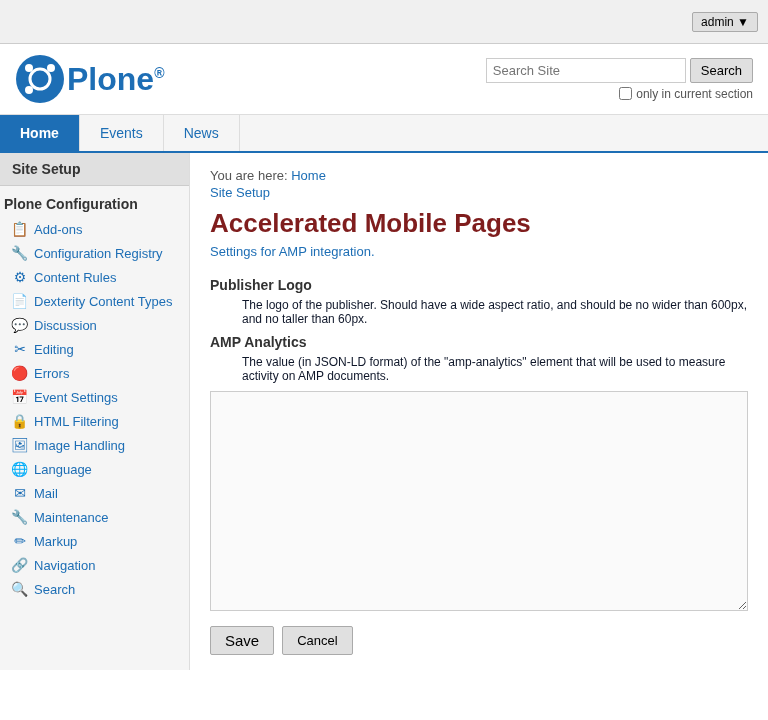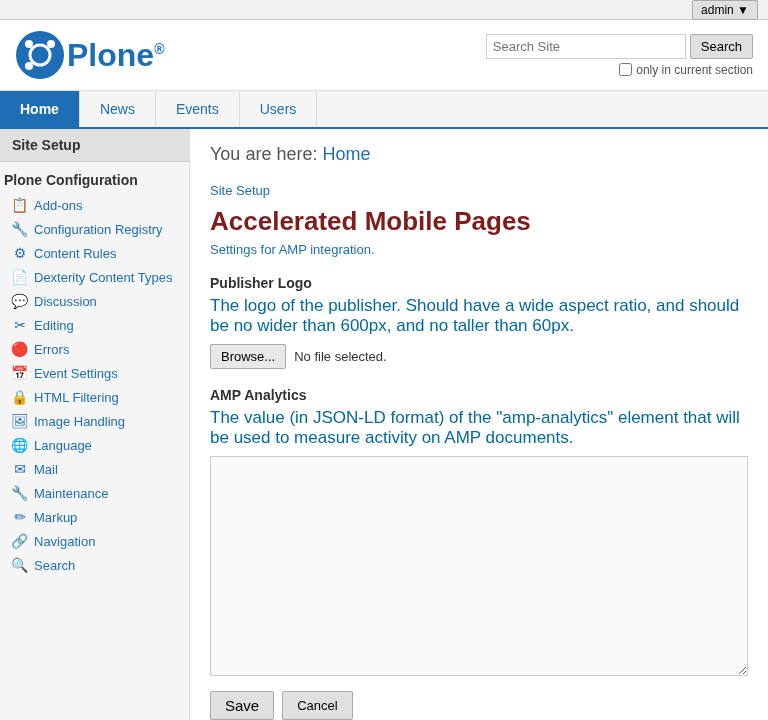--- a/index.html
+++ b/index.html
@@ -6,21 +6,21 @@
     body { font-family: Arial, sans-serif; font-size: 13px; color: #333; background: #fff; width: 768px; }
 
     
     #top-bar {
       background: #f0f0f0;
       border-bottom: 1px solid #ccc;
       display: flex;
       justify-content: flex-end;
       align-items: center;
       padding: 4px 10px;
-      height: 20px;
+      height: 44px;
     }
     #admin-menu {
       background: #e0e0e0;
       border: 1px solid #aaa;
       padding: 2px 8px;
       font-size: 12px;
       cursor: pointer;
       border-radius: 2px;
     }
 
@@ -152,23 +152,23 @@
       font-size: 14px;
       flex-shrink: 0;
     }
 
     
     #main-content {
       flex: 1;
       padding: 15px 20px;
     }
     #breadcrumb {
-      font-size: 18px;
+      font-size: 13px;
       color: #555;
-      margin-bottom: 18px;
+      margin-bottom: 2px;
     }
     #breadcrumb a {
       color: #1d6eb5;
       text-decoration: none;
     }
     #site-setup-link {
       color: #1d6eb5;
       font-size: 13px;
       text-decoration: none;
       display: block;
@@ -190,23 +190,24 @@
       text-decoration: none;
     }
 
     .section-title {
       font-size: 14px;
       font-weight: bold;
       color: #333;
       margin-bottom: 5px;
     }
     .section-desc {
-      font-size: 17px;
-      color: #0369a1;
+      font-size: 12px;
+      color: #0f172a;
       margin-bottom: 8px;
+      margin-left: 32px;
     }
     .file-row {
       display: flex;
       align-items: center;
       gap: 8px;
       margin-bottom: 18px;
     }
     #browse-button {
       background: #e8e8e8;
       border: 1px solid #aaa;
@@ -277,23 +278,22 @@
     </div>
     <div id="only-current-section">
       <input type="checkbox" style="">
       <span>only in current section</span>
     </div>
   </div>
 </div>
 
 <nav id="main-nav">
   <a class="nav-item active">Home</a>
+  <a class="nav-item">Events</a>
   <a class="nav-item">News</a>
-  <a class="nav-item">Events</a>
-  <a class="nav-item">Users</a>
 </nav>
 
 <div id="content-area">
 
   <div id="sidebar">
     <div id="site-setup-title">Site Setup</div>
     <div id="plone-config-title">Plone Configuration</div>
     <a class="sidebar-item">
       <span class="sidebar-icon">📋</span>
       <span>Add-ons</span>
@@ -366,24 +366,20 @@
       <a>Home</a>
     </div>
     <a id="site-setup-link">Site Setup</a>
     <h1 id="page-title">Accelerated Mobile Pages</h1>
     <div id="page-subtitle">
       <a>Settings for AMP integration.</a>
     </div>
 
     <div class="section-title">Publisher Logo</div>
     <div class="section-desc">The logo of the publisher. Should have a wide aspect ratio, and should be no wider than 600px, and no taller than 60px.</div>
-    <div class="file-row">
-      <button id="browse-button">Browse...</button>
-      <span id="no-file-text">No file selected.</span>
-    </div>
 
     <div class="section-title">AMP Analytics</div>
     <div class="section-desc">The value (in JSON-LD format) of the "amp-analytics" element that will be used to measure activity on AMP documents.</div>
     <textarea id="amp-analytics-textarea" style=""></textarea>
 
     <div class="form-buttons">
       <button id="save-button">Save</button>
       <button id="cancel-button">Cancel</button>
     </div>
   </div>

